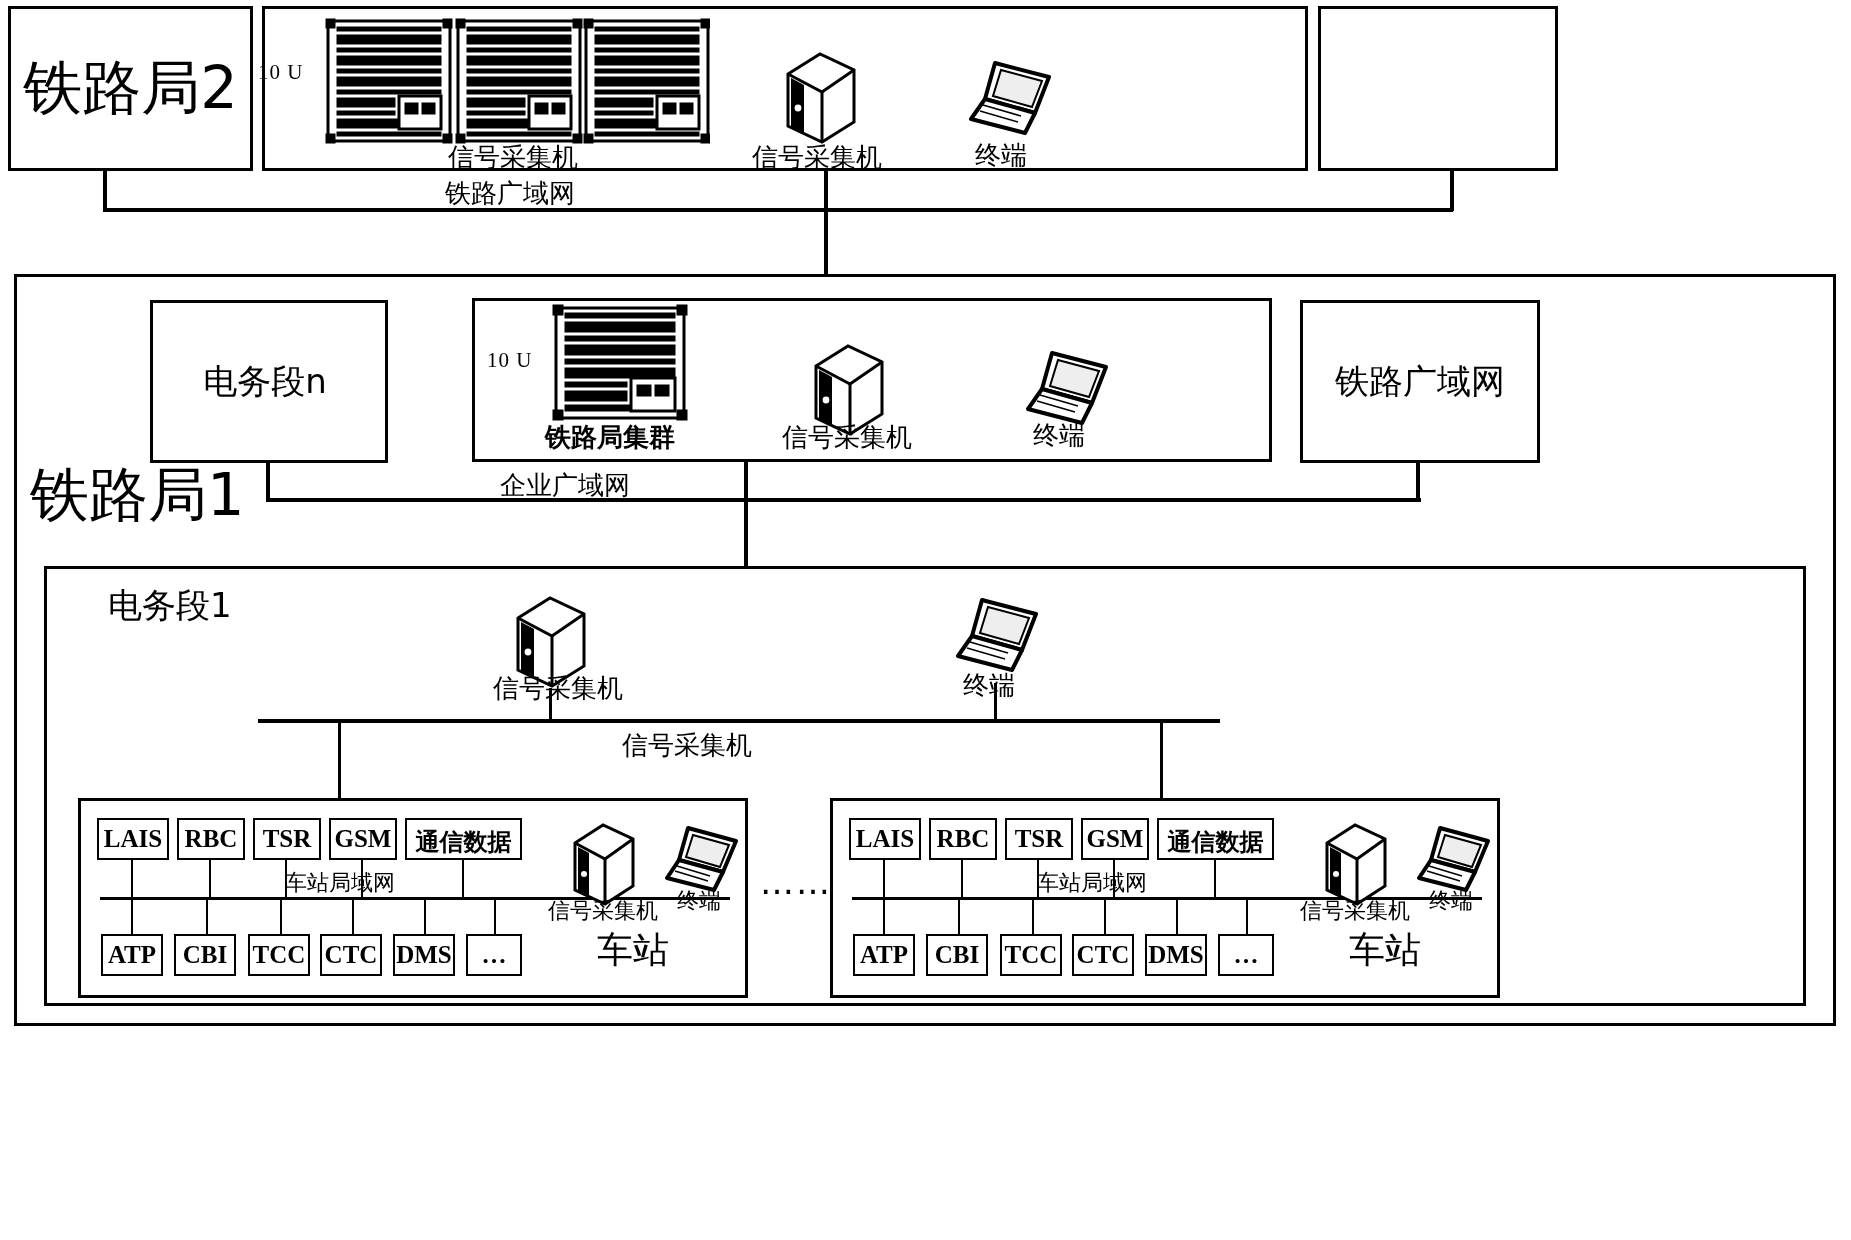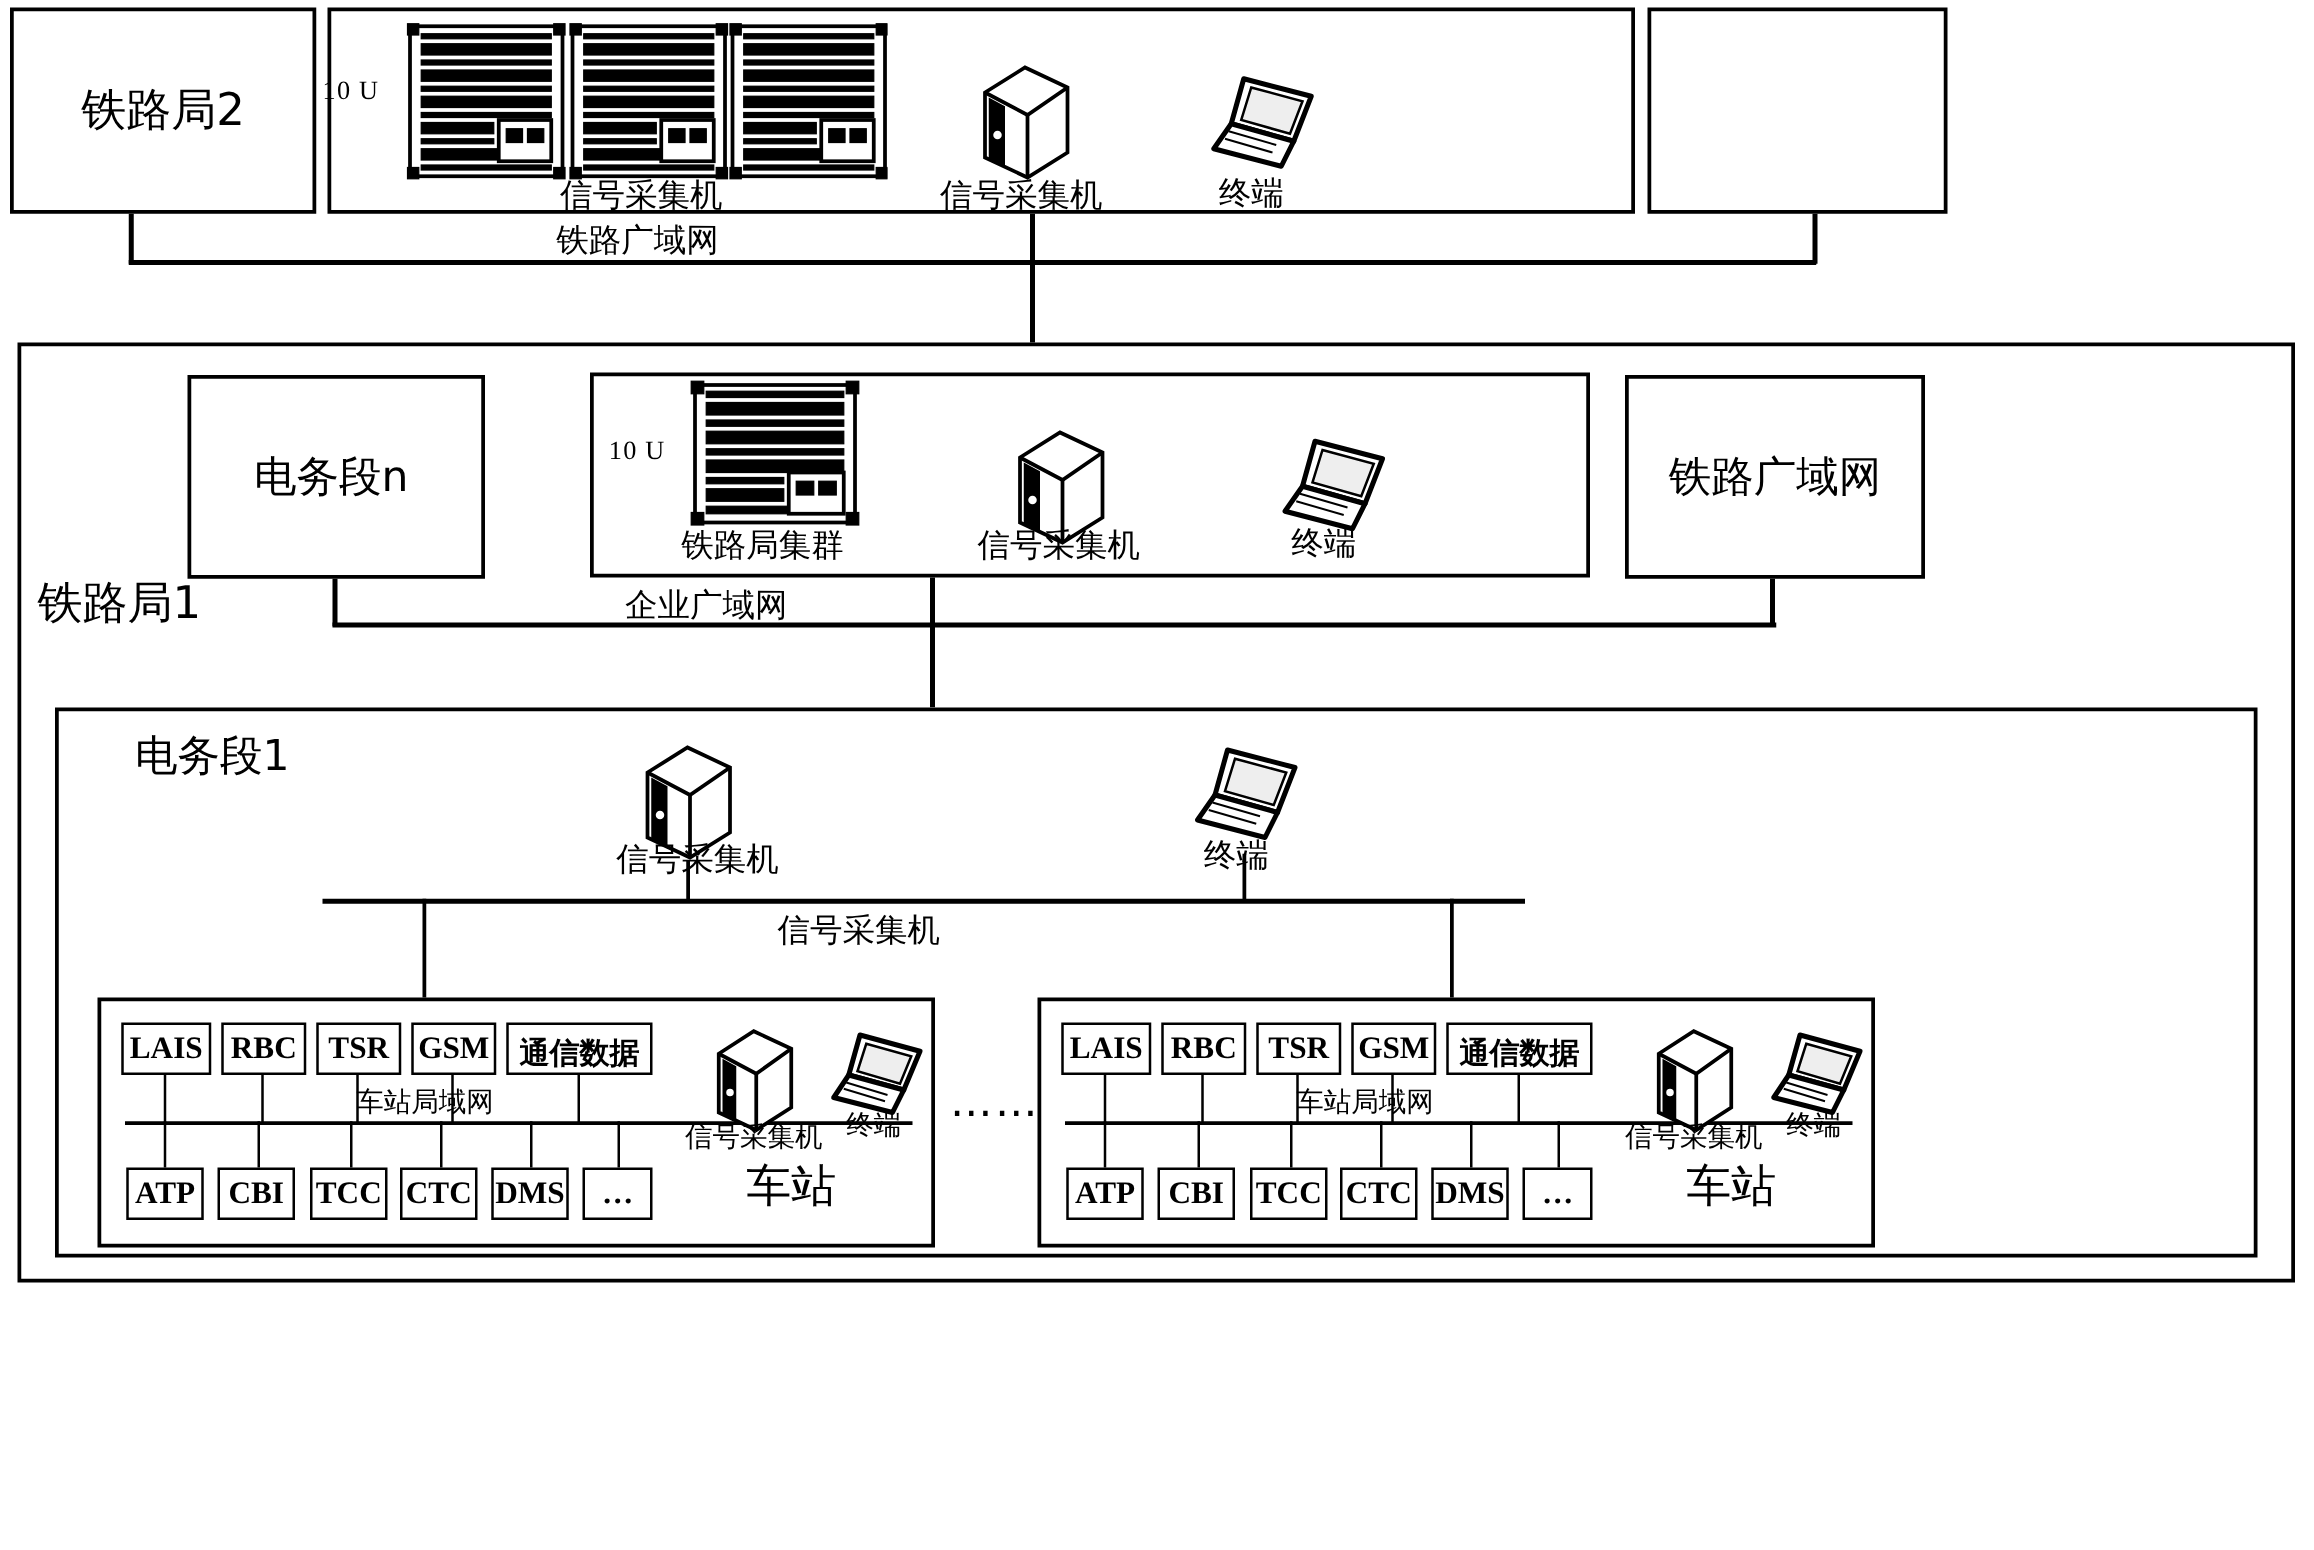--- a/index.html
+++ b/index.html
@@ -37,21 +37,21 @@
     display:flex;align-items:center;justify-content:center;
     text-align:center;
     white-space:pre-line;
   }
   .hline{position:absolute;background:#000;height:4px;}
   .vline{position:absolute;background:#000;width:4px;}
   .hline-thin{position:absolute;background:#000;height:3px;}
   .vline-thin{position:absolute;background:#000;width:3px;}
   .vline-xthin{position:absolute;background:#000;width:2px;}
 
-  .cn-big{font-size:36px;font-weight:400;font-family:"DejaVu Sans",sans-serif;}
+  .cn-big{font-size:59px;font-weight:400;font-family:"DejaVu Sans",sans-serif;}
   .cn-huge{font-size:50px;font-family:"DejaVu Sans",sans-serif;}
   .cn-mid{font-size:26px;font-family:"DejaVu Sans",sans-serif;}
   .cn-sm{font-size:22px;font-family:"DejaVu Sans",sans-serif;}
   .mono-sm{font-size:21px;font-family:"Liberation Serif",serif;letter-spacing:1px;}
   .tag{font-size:25px;font-family:"Liberation Serif",serif;font-weight:bold;}
   .tag-cn{font-size:24px;font-family:"DejaVu Sans",sans-serif;font-weight:bold;align-items:flex-end;}
 
   
   .icon{position:absolute;}
   .dots{position:absolute;font-size:30px;letter-spacing:3px;font-family:"DejaVu Sans",sans-serif;}
@@ -209,21 +209,21 @@
           <rect x="14" y="78" width="62" height="5"></rect>
           <rect x="14" y="87" width="62" height="10"></rect>
           <rect x="14" y="101" width="110" height="6"></rect>
         </g>
         <rect x="80" y="74" width="44" height="33" stroke-width="3" fill="#fff"></rect>
         <rect x="86" y="81" width="14" height="11" fill="#000"></rect>
         <rect x="104" y="81" width="14" height="11" fill="#000"></rect>
       </g>
     </svg>
   </div>
-  <div class="lbl cn-mid" style="left:545px;top:424px;">铁路局集群</div>
+  <div class="lbl cn-mid" style="left:545px;top:424px;font-weight:bold;">铁路局集群</div>
 
   <div class="icon" style="left:810px;top:340px;width:78px;height:98px;">
     <svg width="78" height="98" viewBox="0 0 78 98">
       <g stroke="#000" stroke-width="3" fill="#fff">
         <polygon points="6,26 38,6 72,22 72,74 40,94 6,78"></polygon>
         <polyline points="6,26 40,44 72,22" fill="none"></polyline>
         <line x1="40" y1="44" x2="40" y2="94"></line>
       </g>
       <polygon points="9,30 22,37 22,86 9,79" fill="#000"></polygon>
       <circle cx="16" cy="60" r="3.4" fill="#fff"></circle>

